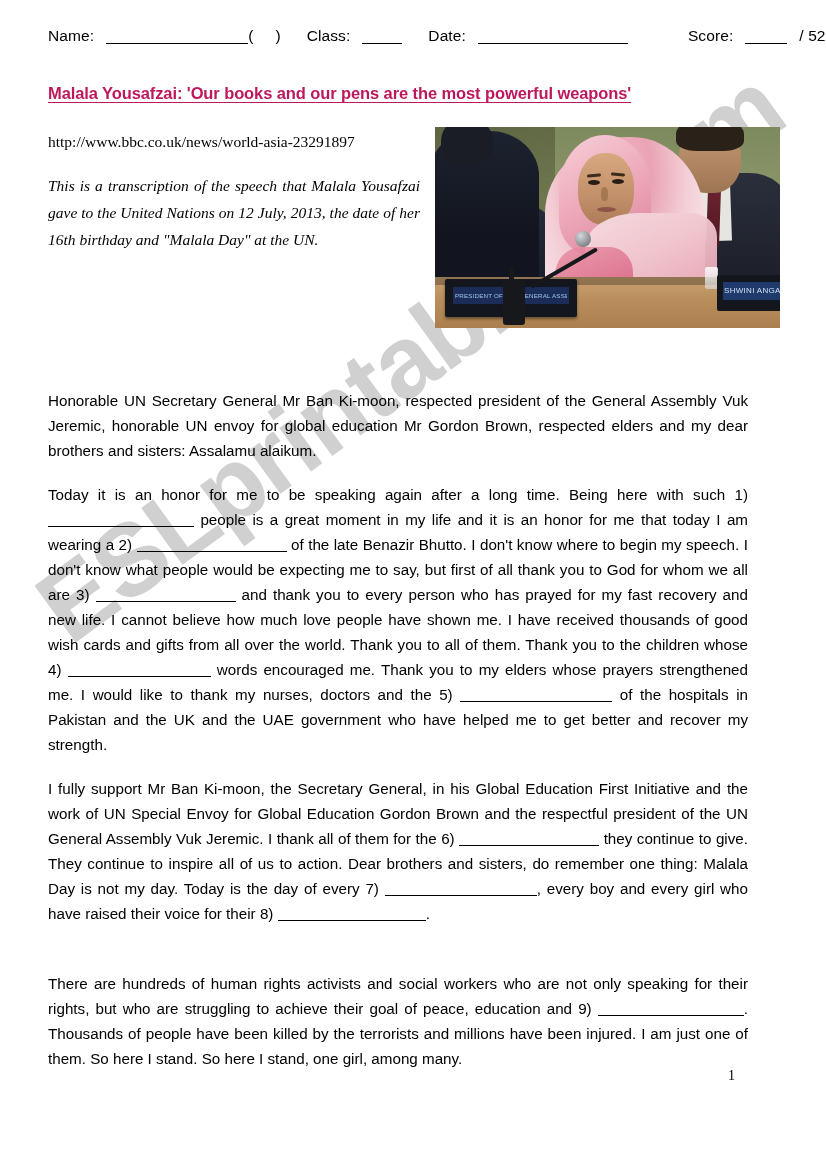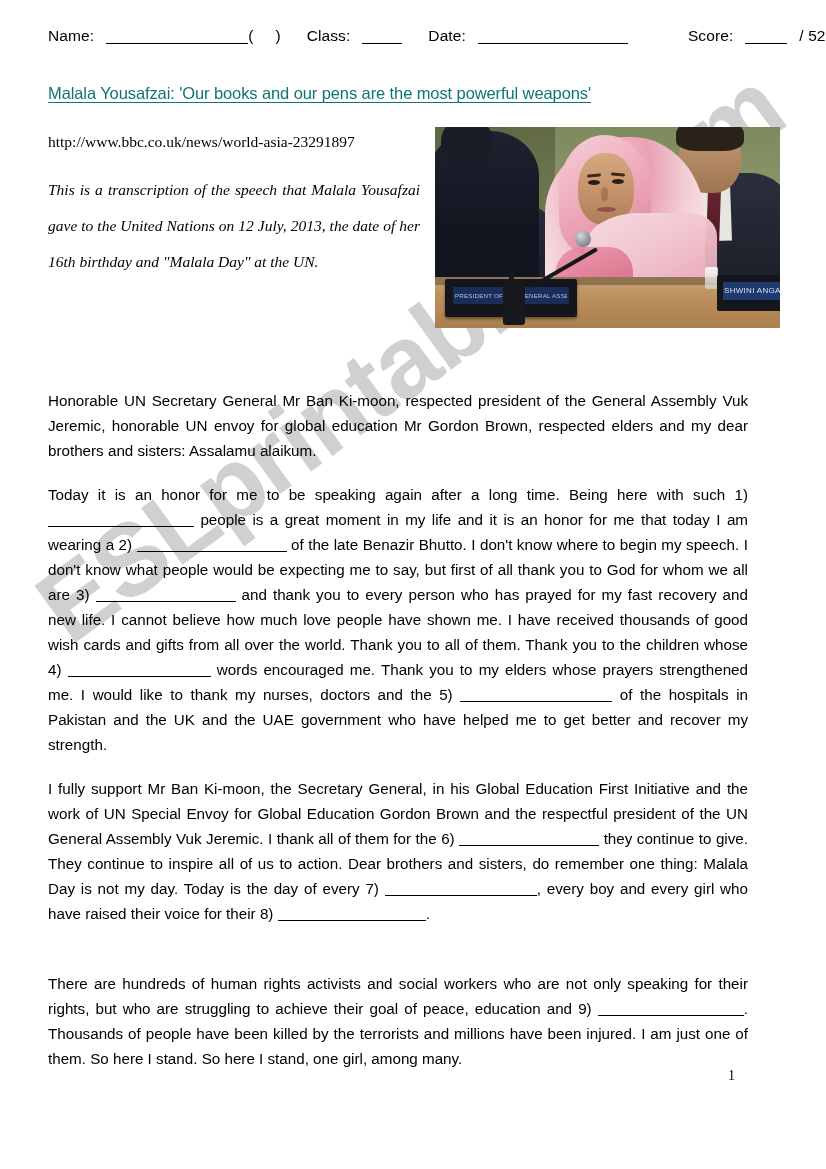--- a/index.html
+++ b/index.html
@@ -75,22 +75,22 @@
   .gap-md { display: inline-block; width: 26px; }
   .gap-lg { display: inline-block; width: 60px; }
   .paren-gap { display: inline-block; width: 22px; }
 
   
   .title {
     position: absolute;
     left: 48px;
     top: 84px;
     font-size: 16.5px;
-    font-weight: normal;
-    color: #0f766e;
+    font-weight: bold;
+    color: #be185d;
     text-decoration: underline;
     text-underline-offset: 3px;
     white-space: nowrap;
     letter-spacing: -0.1px;
   }
 
   
   .url {
     position: absolute;
     left: 48px;
@@ -103,21 +103,21 @@
 
   
   .intro {
     position: absolute;
     left: 48px;
     top: 172px;
     width: 372px;
     font-family: "Liberation Serif", serif;
     font-style: italic;
     font-size: 15.5px;
-    line-height: 36px;
+    line-height: 27px;
     color: #000;
     text-align: justify;
     text-justify: inter-word;
   }
 
   
   .photo {
     position: absolute;
     left: 435px;
     top: 127px;

